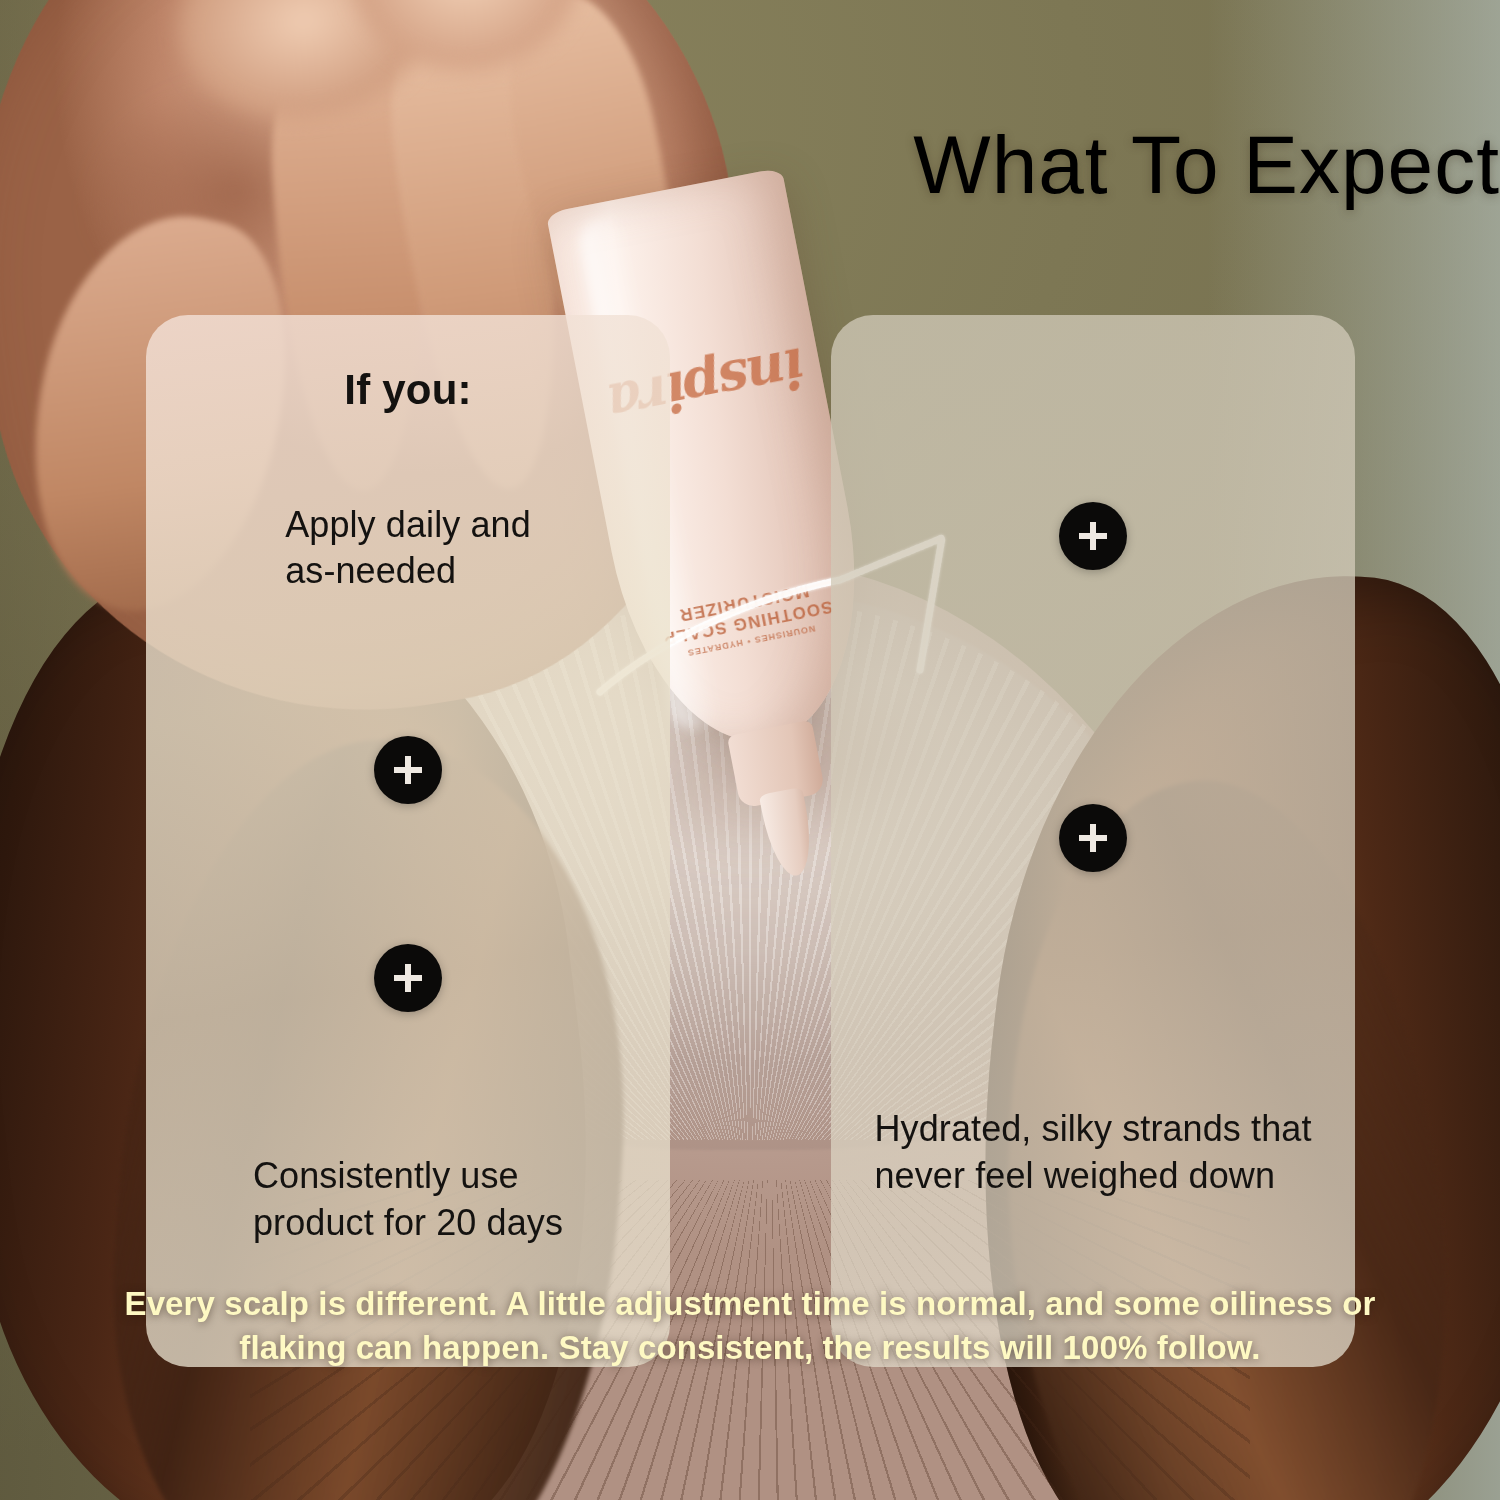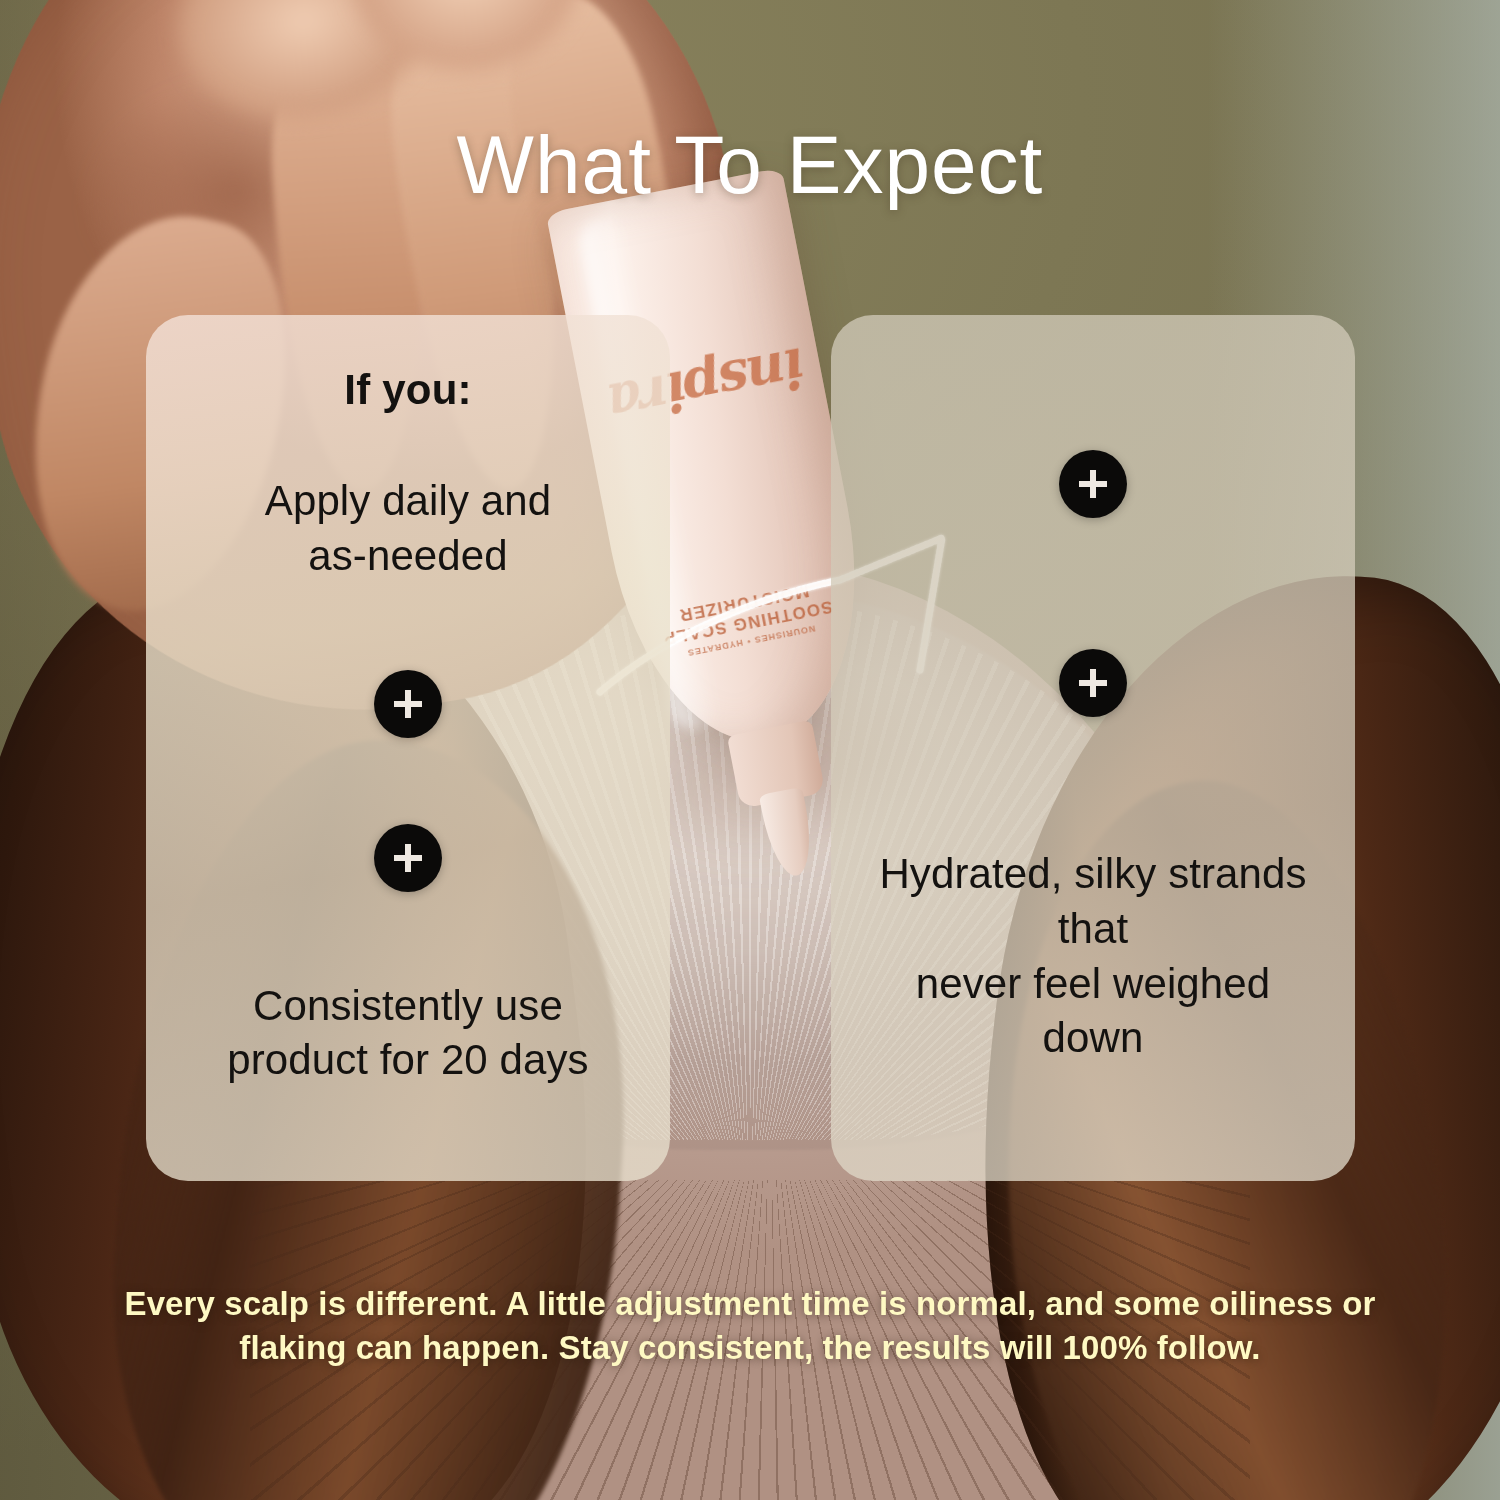--- a/index.html
+++ b/index.html
@@ -182,36 +182,36 @@
     border-radius:50%;filter:blur(18px);
     background:radial-gradient(rgba(120,80,60,.35),rgba(120,80,60,0) 70%);
   }
 
   
   .sparkle{position:absolute;left:590px;top:520px;width:360px;height:180px;pointer-events:none;}
 
   
   .title{
     position:absolute;left:0;right:0;top:118px;
-    text-align:center;
+    text-align:right;
     font-size:82px;font-weight:400;letter-spacing:1px;
-    color:#ffffff;
+    color:#000000;
     text-shadow:0 2px 10px rgba(60,50,30,.35);
   }
 
   .cards{
     position:absolute;left:146px;top:315px;width:1209px;height:866px;
     display:flex;justify-content:space-between;
   }
   .card{
-    width:524px;height:866px;
+    width:524px;height:1052px;
     border-radius:42px;
     padding:52px 34px 40px 34px;
     display:flex;flex-direction:column;align-items:center;
-    text-align:center;
+    text-align:left;
     color:#141210;
   }
   .card-left{
     background:linear-gradient(170deg,
       rgba(243,225,216,.80) 0%,
       rgba(235,226,204,.80) 36%,
       rgba(228,219,198,.76) 62%,
       rgba(232,224,206,.78) 100%);
   }
   .card-right{
@@ -228,21 +228,21 @@
   }
   .card-body{
     flex:1;display:flex;flex-direction:column;
     justify-content:space-around;align-items:center;
     width:100%;padding:18px 0 10px;
   }
   .step{
     display:flex;flex-direction:column;align-items:center;width:100%;
   }
   .step-text{
-    font-size:42px;line-height:1.30;font-weight:400;
+    font-size:36px;line-height:1.30;font-weight:400;
     letter-spacing:.1px;white-space:pre-line;
   }
   .plus{
     width:68px;height:68px;border-radius:50%;
     background:#0b0a09;
     display:flex;align-items:center;justify-content:center;
     box-shadow:0 2px 10px rgba(0,0,0,.25);
   }
   .plus svg{display:block;}
 

